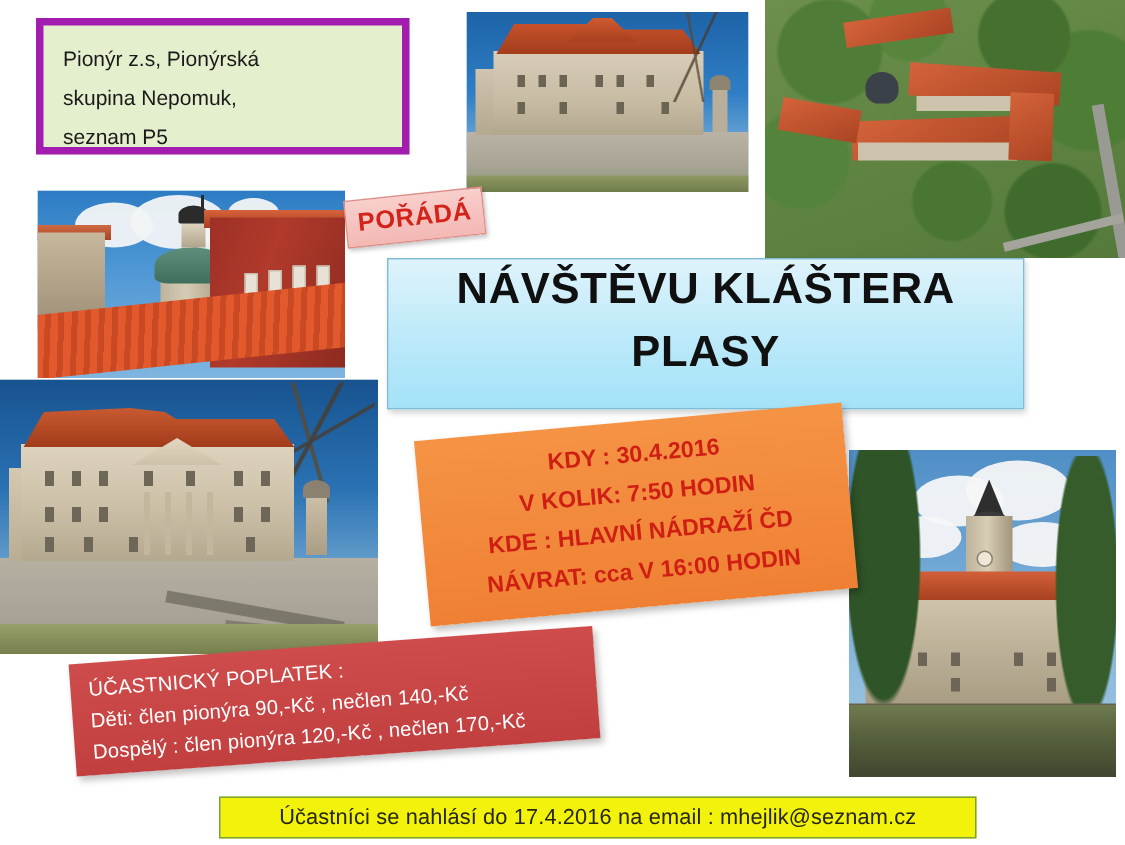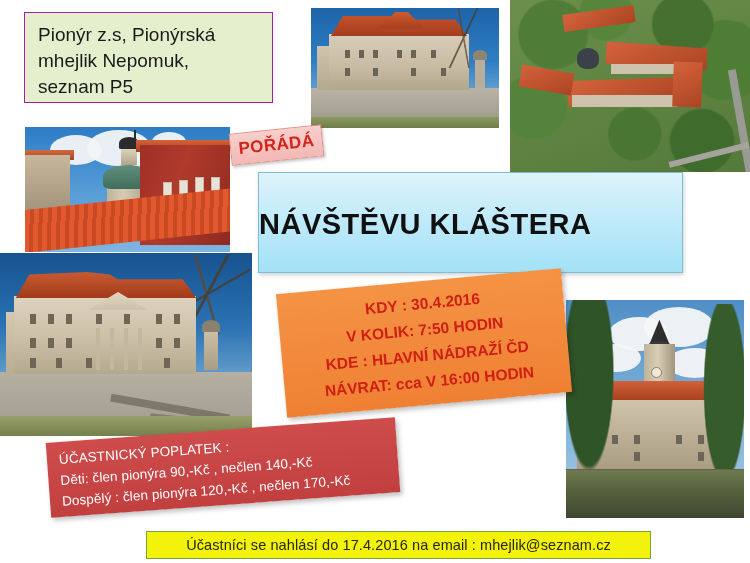--- a/index.html
+++ b/index.html
@@ -169,41 +169,41 @@
   .ph-tower .trR{position:absolute;right:-2%;top:2%;width:26%;height:86%;
      background:radial-gradient(ellipse at 50% 45%,#355c2a 0 60%,transparent 64%);}
   .ph-tower .ground{position:absolute;left:0;right:0;bottom:0;height:22%;
      background:linear-gradient(180deg,#6e7a4e 0%,#55603c 45%,#3f4730 100%);}
   .ph-tower .rail{position:absolute;left:0;right:0;bottom:20%;height:5px;
      background:linear-gradient(180deg,#6a6354,#4a4538);}
 
   
   .org-box{
     position:absolute;left:24px;top:12px;width:249px;height:91px;
-    background:#e4f0cd;border:1px solid #a21caf;
+    background:#e4f0cd;border:5px solid #a21caf;
     box-sizing:border-box;padding:9px 12px 0 13px;
-    font-size:19px;line-height:26px;color:#1a1a1a;
+    font-size:14px;line-height:26px;color:#1a1a1a;
   }
 
   .porada{
     position:absolute;left:230px;top:129px;width:91px;height:30px;
     background:linear-gradient(180deg,#f8cfcc,#f3b8b4);
     border:1px solid #e08e88;
     transform:rotate(-6deg);
     display:flex;align-items:center;justify-content:center;
     box-shadow:1px 2px 3px rgba(0,0,0,.22);
   }
   .porada span{color:#d2241b;font-weight:bold;font-size:17px;letter-spacing:.4px;}
 
   .title-box{
     position:absolute;left:258px;top:172px;width:425px;height:101px;
     background:linear-gradient(180deg,#dff3fb 0%,#bbe9f9 55%,#a4e2f8 100%);
     border:1px solid #7fbcd6;
     box-shadow:1px 2px 4px rgba(0,0,0,.18);
-    display:flex;flex-direction:row;align-items:center;justify-content:flex-start;
+    display:flex;flex-direction:column;align-items:center;justify-content:flex-start;
     box-sizing:border-box;padding-top:4px;
   }
   .title-box .l1{font-size:29px;font-weight:bold;letter-spacing:.5px;color:#101010;}
   .title-box .l2{font-size:29px;font-weight:bold;letter-spacing:.5px;color:#101010;margin-top:9px;}
 
   .info-box{
     position:absolute;left:281px;top:281px;width:286px;height:124px;
     background:linear-gradient(180deg,#f59345,#ef8033);
     transform:rotate(-5.2deg);
     box-shadow:2px 3px 5px rgba(0,0,0,.25);
@@ -354,30 +354,31 @@
     <div class="w" style="left:38%;bottom:26%;"></div>
     <div class="w" style="left:74%;bottom:26%;"></div>
     <div class="trL"></div>
     <div class="trR"></div>
     <div class="rail"></div>
     <div class="ground"></div>
   </div>
 
   <div class="org-box">
     <div>Pionýr z.s, Pionýrská</div>
-    <div>mhejlik Nepomuk,</div>
+    <div>skupina Nepomuk,</div>
     <div>seznam P5</div>
   </div>
 
   <div class="porada">
     <span>POŘÁDÁ</span>
   </div>
 
   <div class="title-box">
     <div class="l1">NÁVŠTĚVU  KLÁŠTERA</div>
+    <div class="l2">PLASY</div>
   </div>
 
   <div class="info-box">
     <div>KDY :  30.4.2016</div>
     <div>V KOLIK: 7:50 HODIN</div>
     <div>KDE : HLAVNÍ NÁDRAŽÍ ČD</div>
     <div>NÁVRAT: cca V 16:00 HODIN</div>
   </div>
 
   <div class="fee-box">

